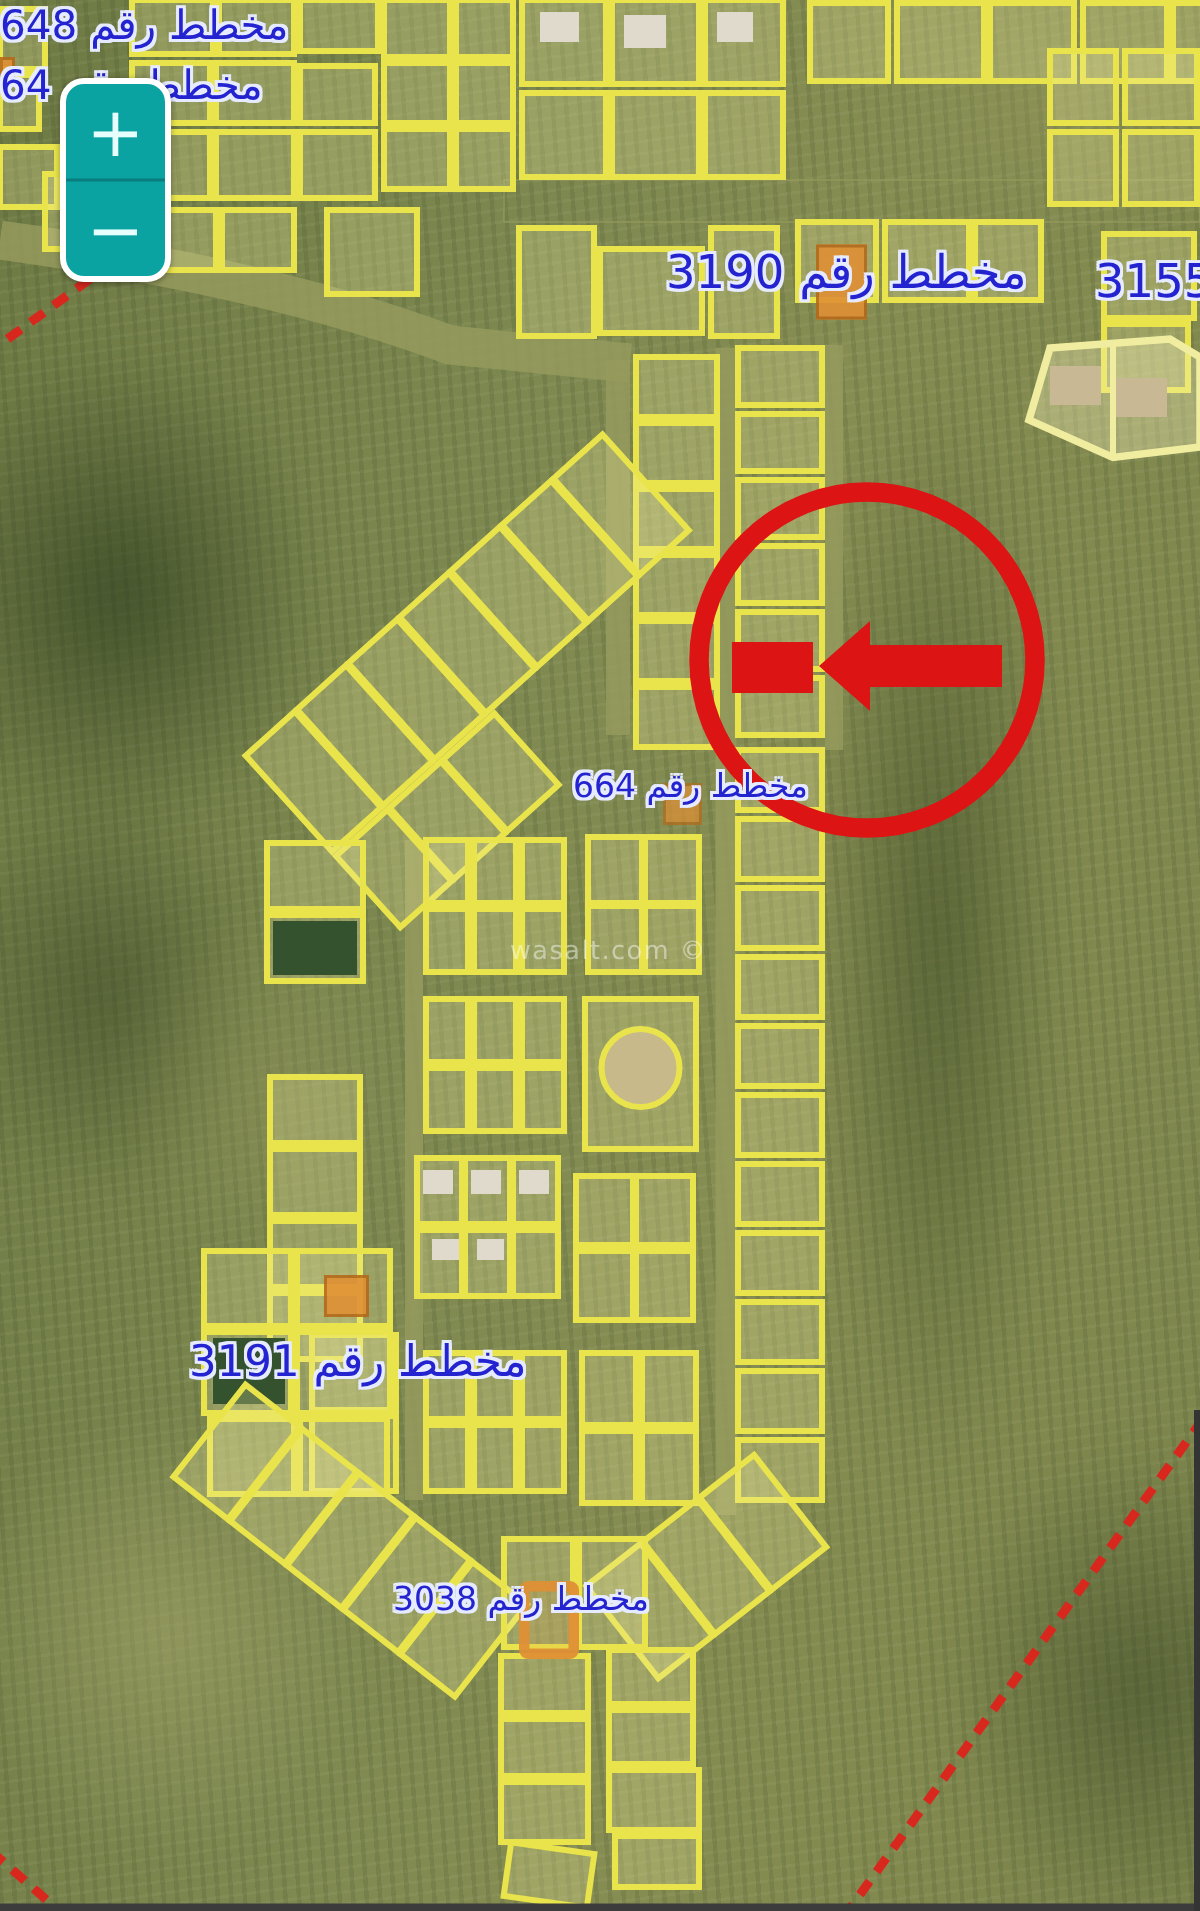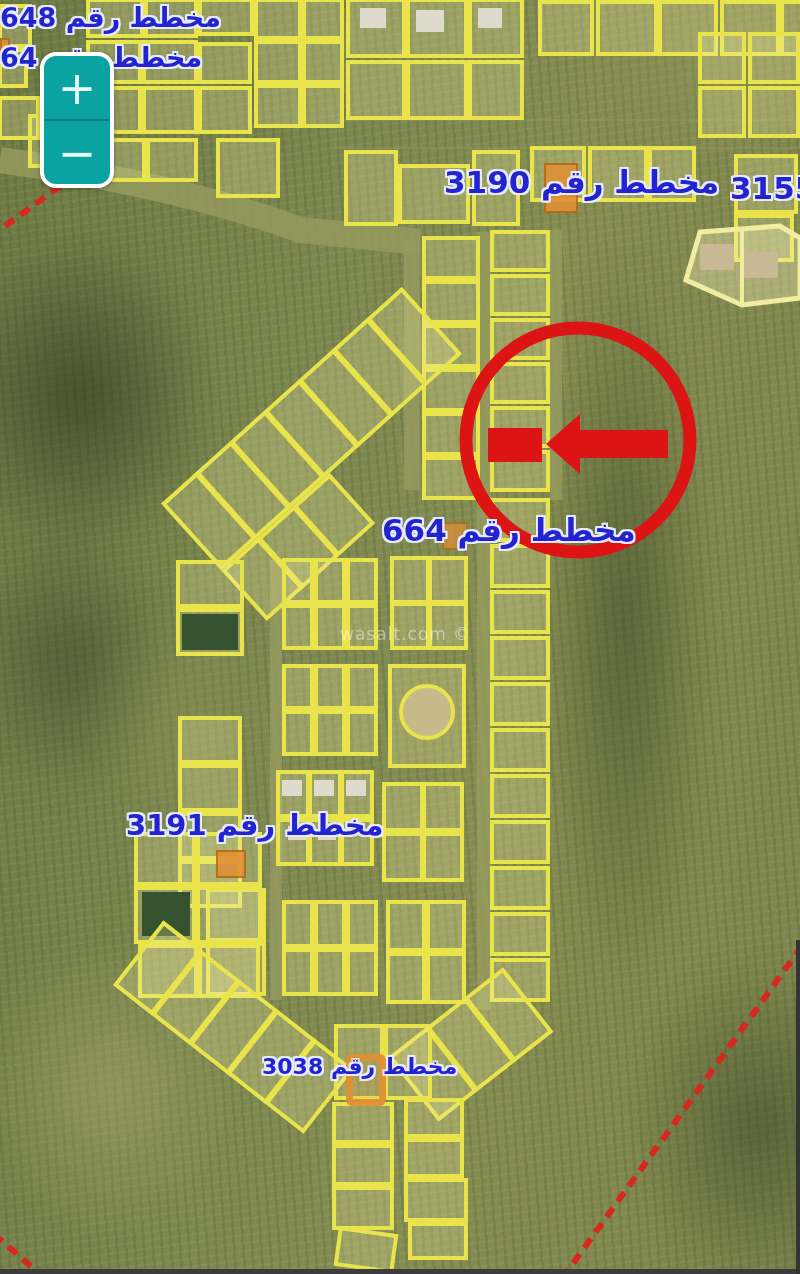--- a/index.html
+++ b/index.html
@@ -28,30 +28,30 @@
   .p{fill:var(--parcel-fill,rgba(240,235,160,.26));stroke:var(--parcel-outline,#e9e44c);stroke-width:4;}
   .pb{fill:rgba(245,240,185,.35);stroke:#f0eda0;stroke-width:5;}
   .bw{fill:#dfdacb;stroke:none;}
   .bg{fill:#35522e;stroke:none;}
   .bt{fill:#c9b894;stroke:none;}
   .dash{fill:none;stroke:var(--boundary-red,#d8281e);stroke-width:6;stroke-dasharray:11 8;}
   .ann{fill:var(--annotation-red,#dd1414);}
   .ann-ring{fill:none;stroke:var(--annotation-red,#dd1414);stroke-width:13;}
 
   
-  .plan-label{position:absolute;direction:rtl;white-space:nowrap;font-weight:700;
+  .plan-label{position:absolute;direction:rtl;white-space:nowrap;font-weight:400;
     color:var(--label-blue,#2323cf);
     text-shadow:-2px 0 0 #e6ebff,2px 0 0 #e6ebff,0 -2px 0 #e6ebff,0 2px 0 #e6ebff,
       -2px -2px 0 #e6ebff,2px 2px 0 #e6ebff,-2px 2px 0 #e6ebff,2px -2px 0 #e6ebff;}
   #lbl-648{left:0;top:2px;font-size:27px;}
   #lbl-64{left:0;top:42px;font-size:27px;}
   #lbl-3190{left:444px;top:164px;font-size:31px;}
   #lbl-3155{left:730px;top:170px;font-size:31px;}
-  #lbl-664{left:382px;top:512px;font-size:31px;}
-  #lbl-3191{left:126px;top:808px;font-size:29px;}
+  #lbl-664{left:382px;top:512px;font-size:22px;}
+  #lbl-3191{left:126px;top:890px;font-size:29px;}
   #lbl-3038{left:262px;top:1054px;font-size:22px;letter-spacing:1px;}
 
   .orange-marker{position:absolute;background:var(--marker-orange,#e09035);opacity:.9;border:2px solid #b66a1a;}
   #mk-3190{left:544px;top:163px;width:34px;height:50px;}
   #mk-664{left:442px;top:522px;width:26px;height:28px;opacity:.7;}
   #mk-3191{left:216px;top:850px;width:30px;height:28px;}
   #mk-3038{left:346px;top:1054px;width:40px;height:52px;background:rgba(230,150,60,.15);border:7px solid var(--marker-orange,#e09035);border-radius:6px;opacity:.95;}
   #mk-edge{left:0;top:38px;width:10px;height:18px;}
 
   .watermark{position:absolute;left:340px;top:624px;font-size:17px;letter-spacing:1px;

